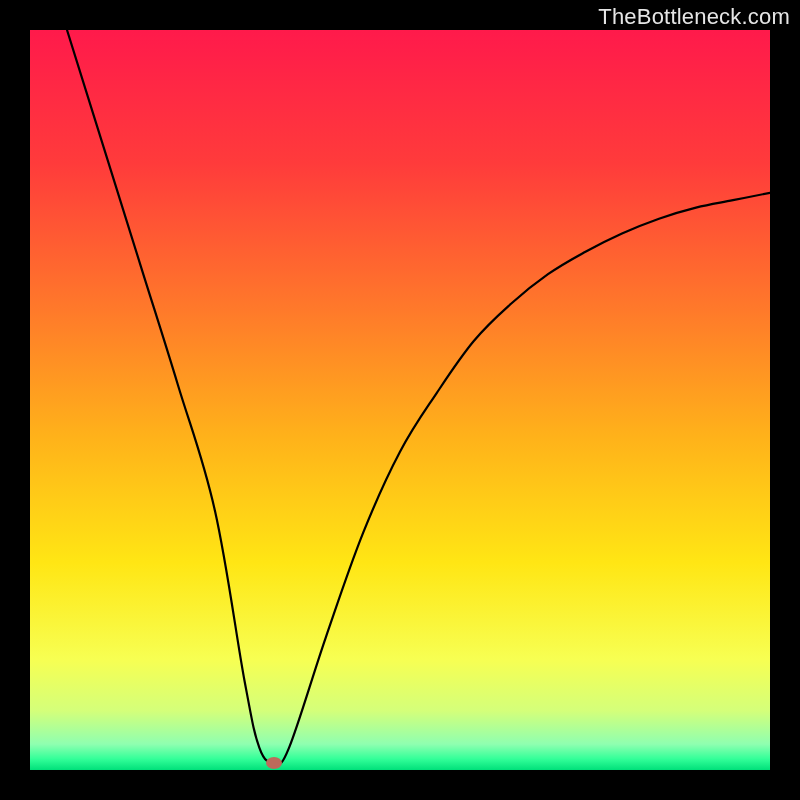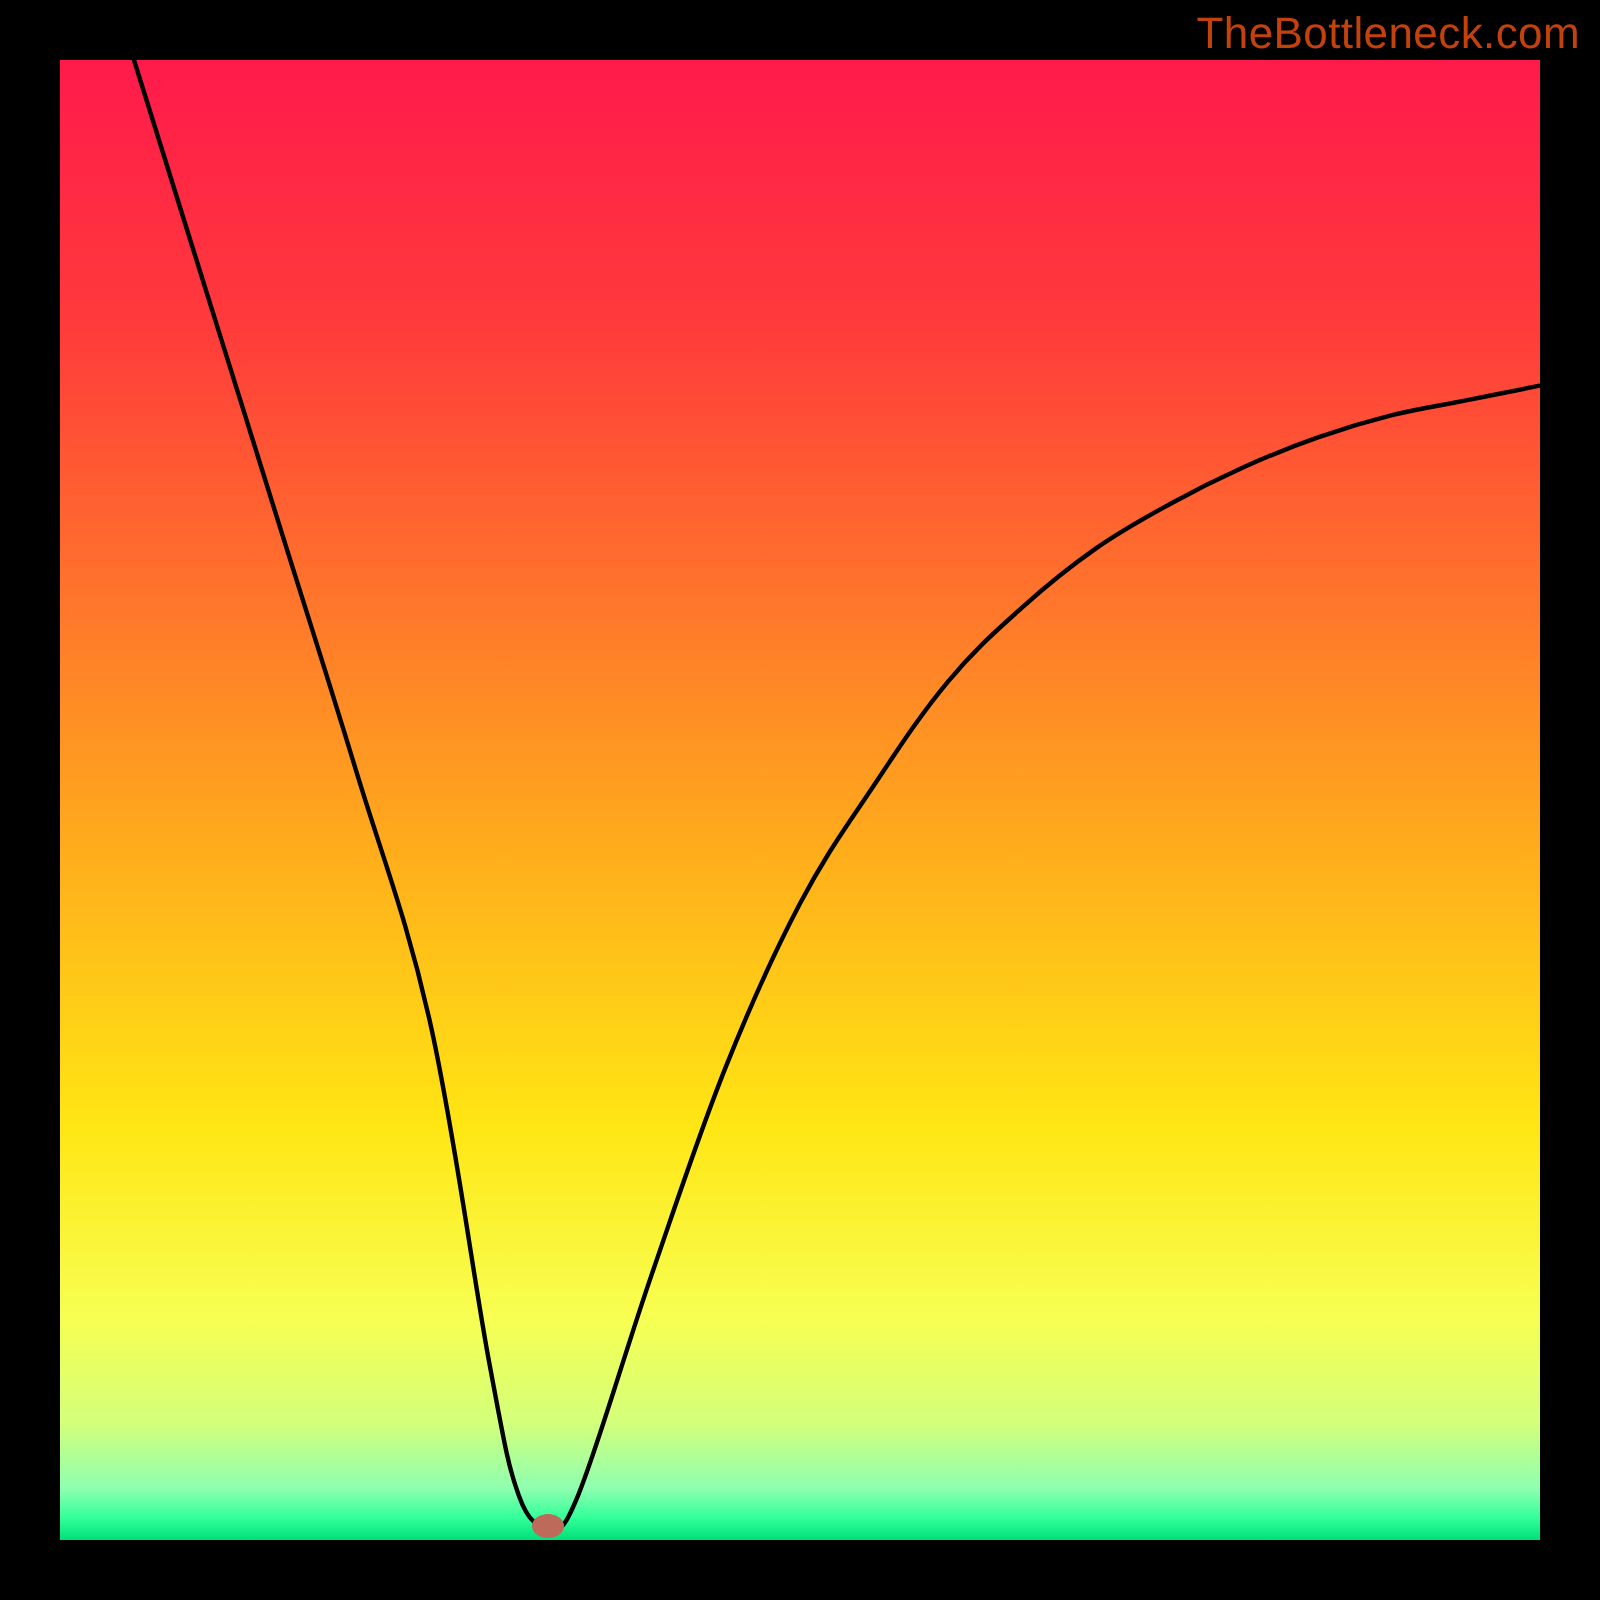--- a/index.html
+++ b/index.html
@@ -14,21 +14,21 @@
   .frame {
     position: relative;
     width: 800px;
     height: 800px;
     background: #000;
   }
   .watermark {
     position: absolute;
     top: 4px;
     right: 10px;
-    color: #c2410c;
+    color: #e5e5e5;
     font-size: 22px;
     font-weight: 400;
     letter-spacing: 0.2px;
     user-select: none;
   }
   .plot-area {
     position: absolute;
     left: 30px;
     top: 30px;
     width: 740px;

